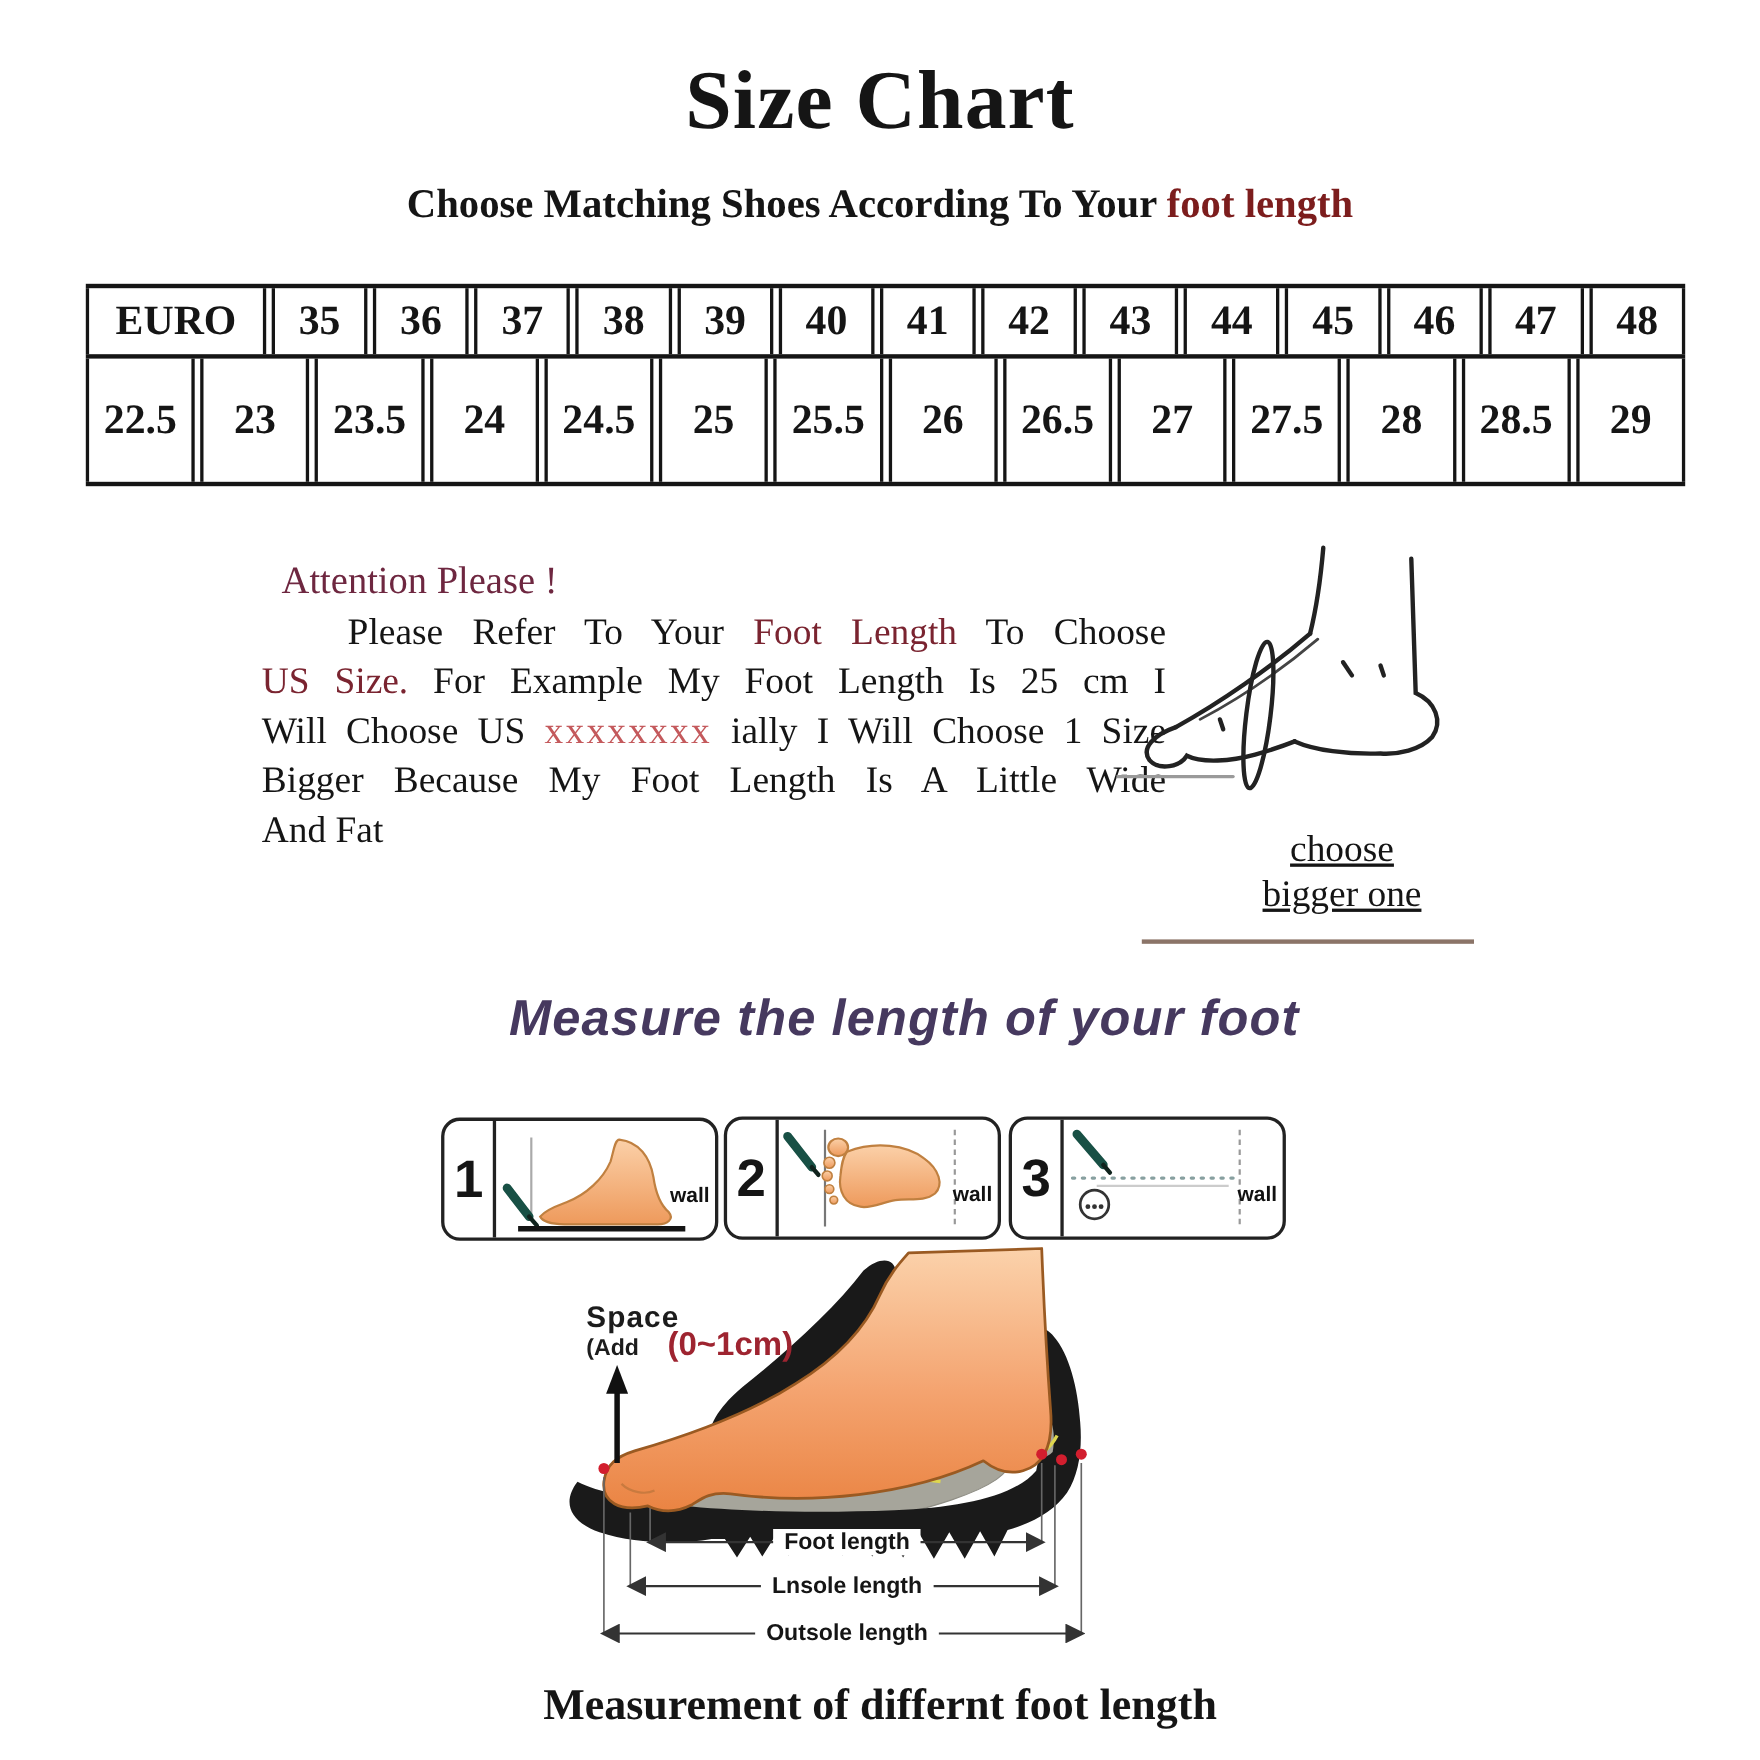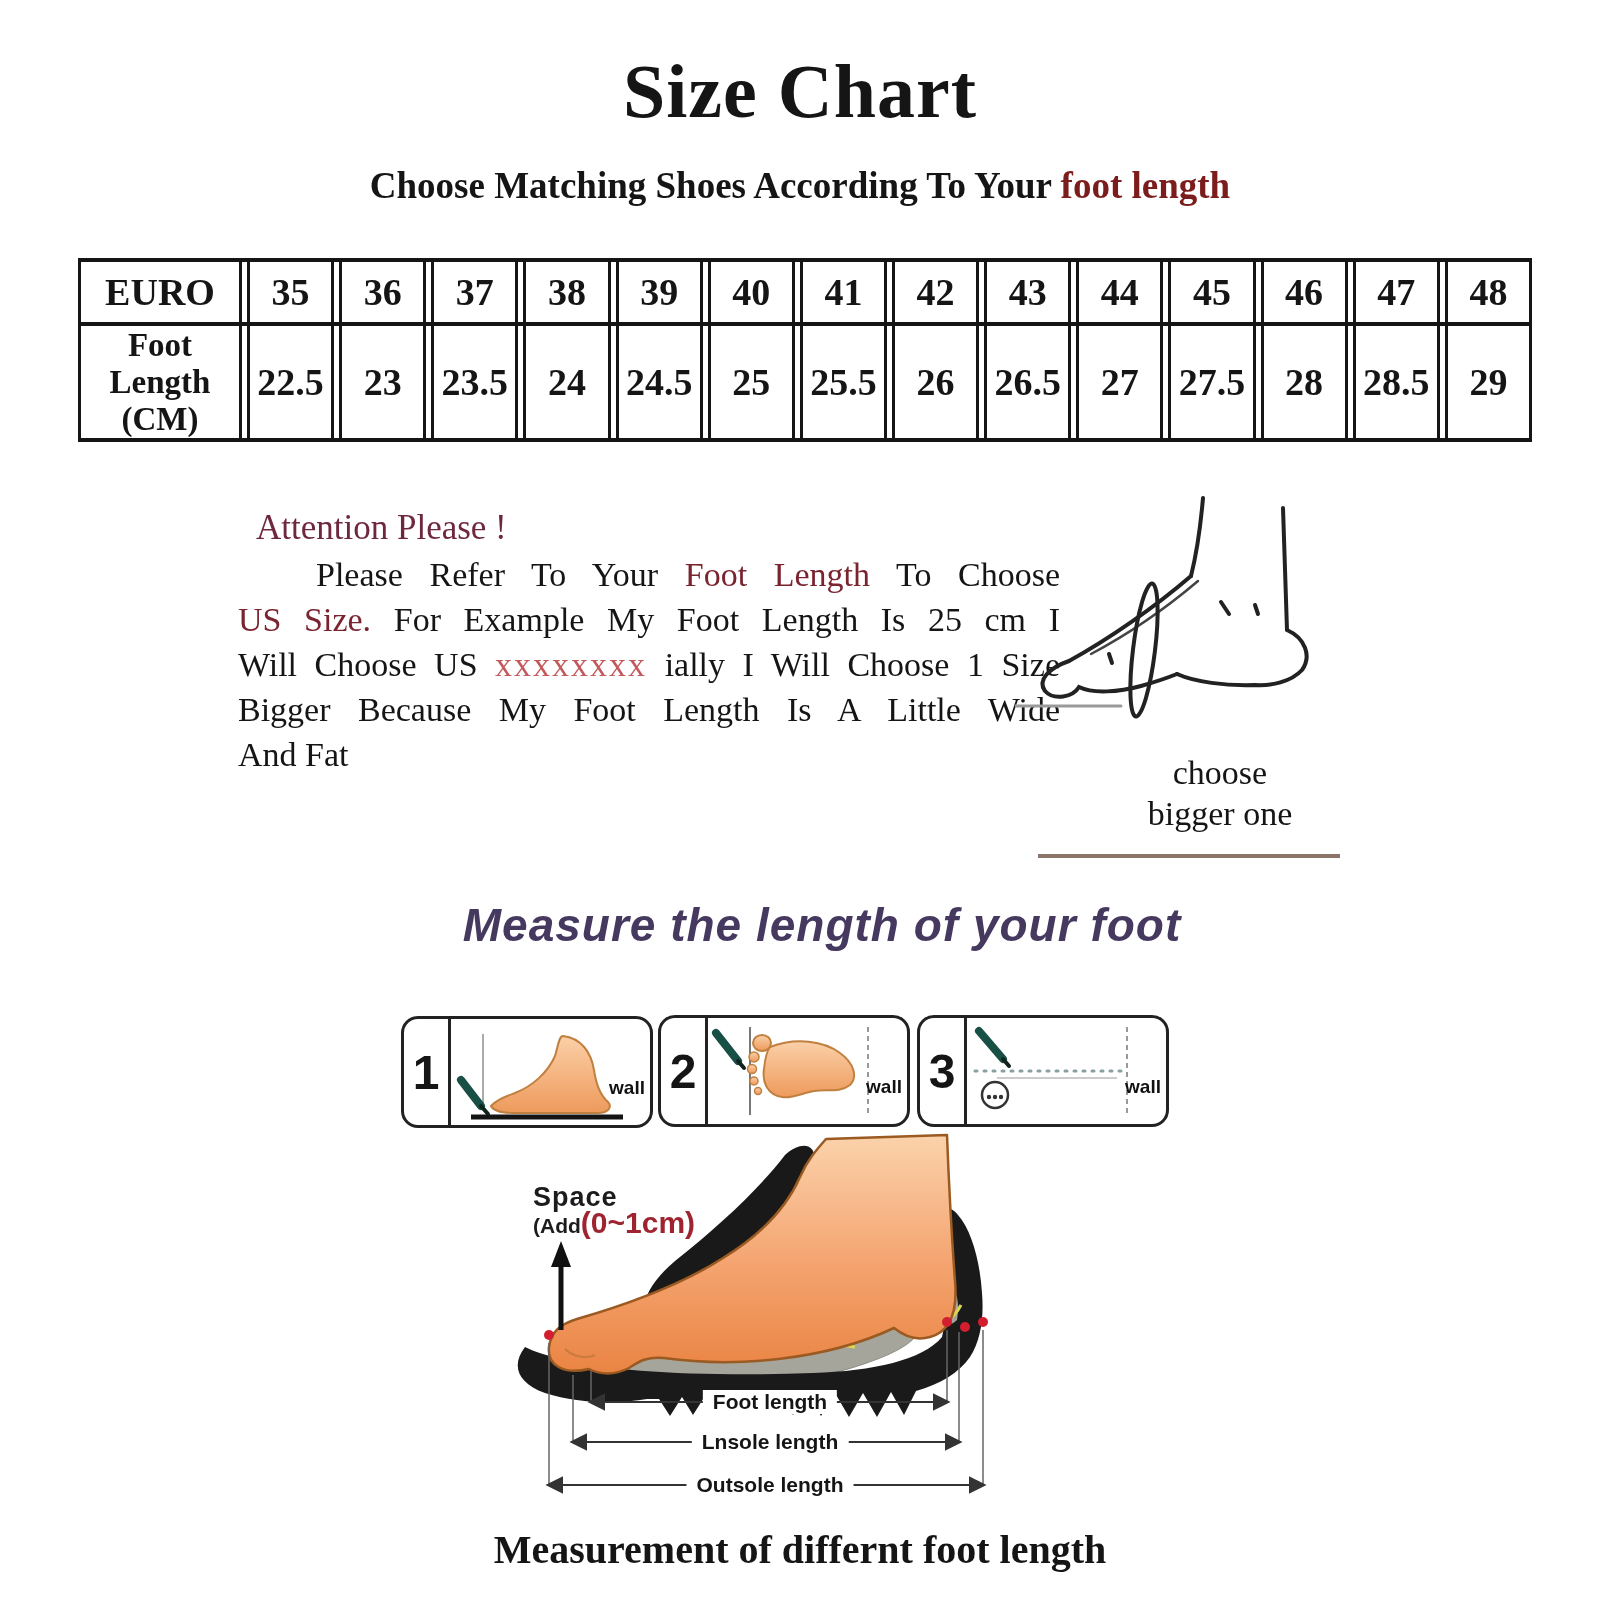--- a/index.html
+++ b/index.html
@@ -31,37 +31,37 @@
   
   .attn-head{left:256px;top:508px;font-size:35px;color:#6e2740;}
   .attn-par{left:238px;top:552px;width:822px;font-size:34px;line-height:45px;}
   .attn-line{text-align:justify;text-align-last:justify;}
   .attn-line.last{text-align:left;text-align-last:left;}
   .attn-line.indent{padding-left:78px;width:744px;}
   .attn-par .red{color:#7a2430;}
   .attn-par .pink{color:#c4595c;letter-spacing:2px;}
 
   
-  .choose-note{left:1080px;top:752px;width:280px;text-align:center;font-size:34px;line-height:41px;}
+  .choose-note{left:1080px;top:752px;width:280px;text-align:center;font-size:34px;line-height:41px;text-decoration:underline;}
   .choose-underline{left:1038px;top:854px;width:302px;height:4px;background:#8b7468;}
 
   
   .panel{position:absolute;width:246px;height:106px;border:3px solid #222;border-radius:17px;background:#fff;}
   .panel-num{position:absolute;left:0;top:0;bottom:0;width:44px;border-right:3px solid #222;
              display:flex;align-items:center;justify-content:center;
              font-family:"Liberation Sans",sans-serif;font-weight:bold;font-size:48px;}
   .panel-svg{position:absolute;left:47px;top:0;width:199px;height:106px;}
   .wall{position:absolute;right:5px;top:38px;font-family:"Liberation Sans",sans-serif;
         font-weight:bold;font-size:19px;color:#111;margin-top:20px;}
 
   
   .space-label{left:533px;top:1184px;font-family:"Liberation Sans",sans-serif;color:#1c1c1c;line-height:26px;}
   .space-word{font-size:27px;font-weight:800;letter-spacing:1px;}
   .space-add{font-size:21px;font-weight:bold;margin-top:16px;}
-  .space-range{font-size:30px;font-weight:800;color:#9e2430;}
+  .space-range{font-size:30px;font-weight:800;color:#9e2430;margin-left:26px;}
   .alabel{position:absolute;transform:translate(-50%,-50%);background:#fff;padding:0 10px;
           font-family:"Liberation Sans",sans-serif;font-weight:bold;font-size:21px;color:#151515;white-space:nowrap;}
 </style>
 </head>
 <body>
 
 <div class="abs center title">Size Chart</div>
 <div class="abs center subtitle">
   <span>Choose Matching Shoes According To Your </span><span class="red">foot length</span>
 </div>
@@ -79,21 +79,20 @@
     <div class="st-cell">42</div>
     <div class="st-cell">43</div>
     <div class="st-cell">44</div>
     <div class="st-cell">45</div>
     <div class="st-cell">46</div>
     <div class="st-cell">47</div>
     <div class="st-cell">48</div>
   </div>
   <div class="st-divider"></div>
   <div class="st-row st-row2">
-    <div class="st-cell st-head st-lenhead">Foot Length (CM)</div>
     <div class="st-cell">22.5</div>
     <div class="st-cell">23</div>
     <div class="st-cell">23.5</div>
     <div class="st-cell">24</div>
     <div class="st-cell">24.5</div>
     <div class="st-cell">25</div>
     <div class="st-cell">25.5</div>
     <div class="st-cell">26</div>
     <div class="st-cell">26.5</div>
     <div class="st-cell">27</div>

